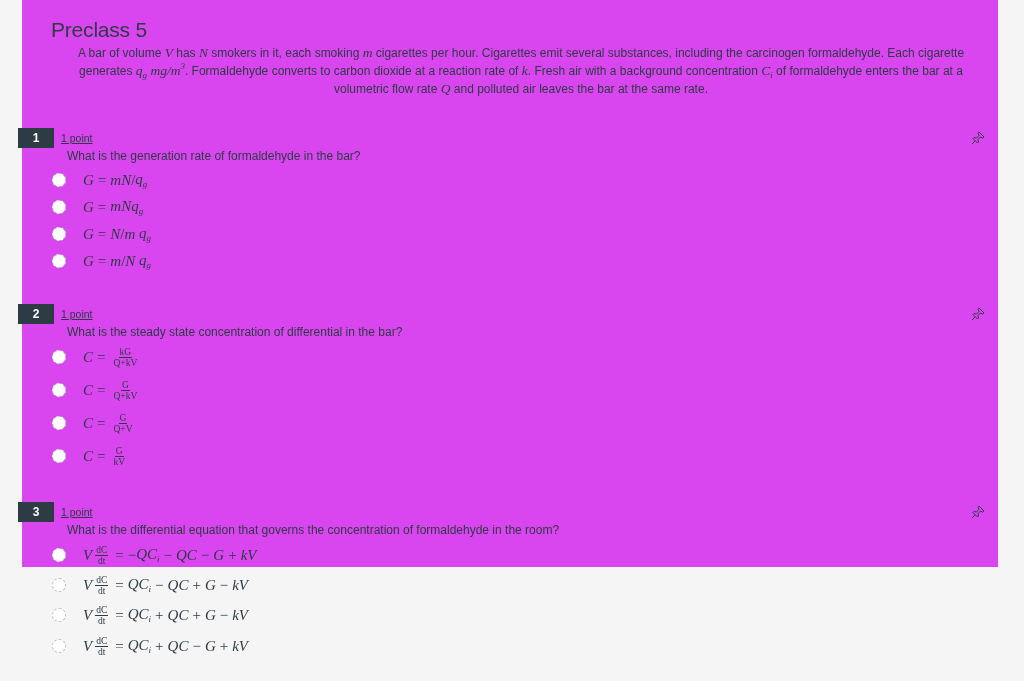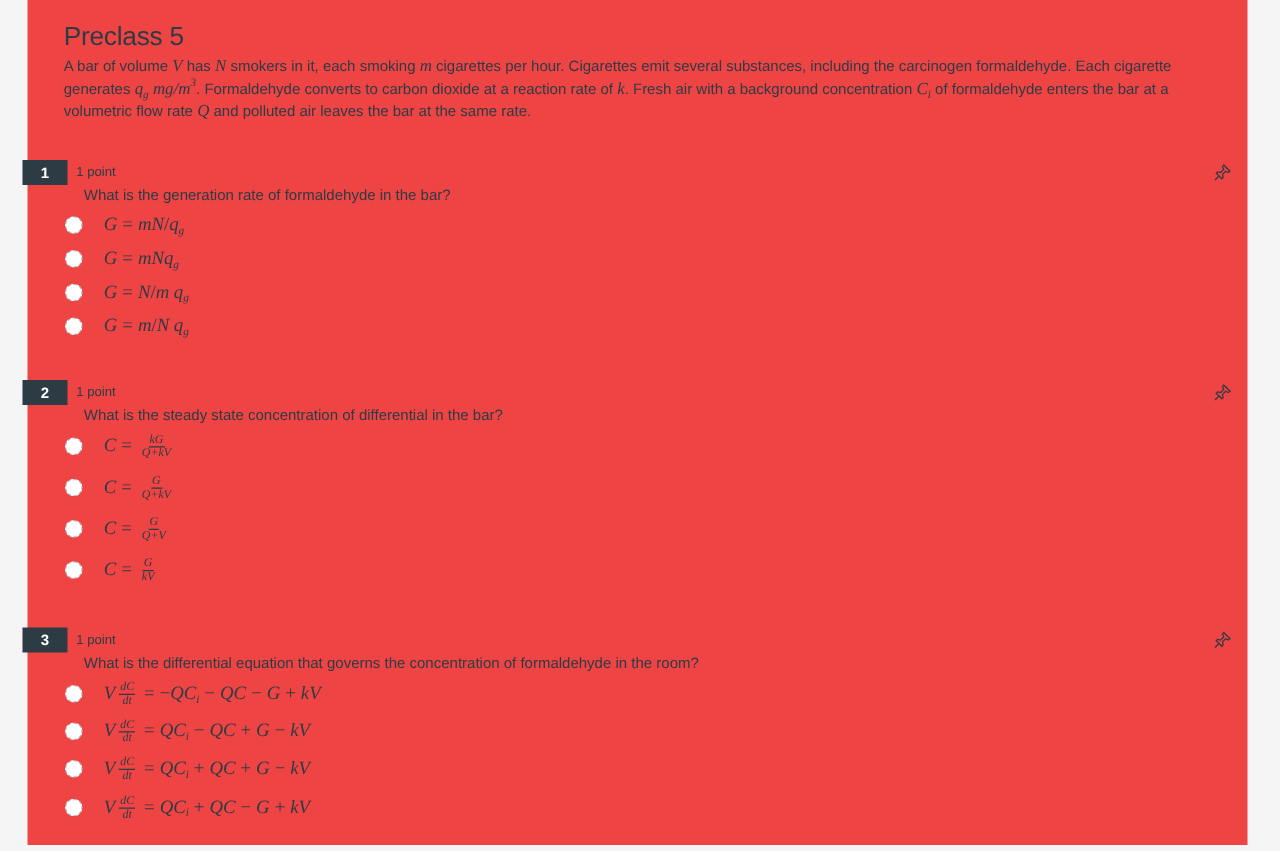--- a/index.html
+++ b/index.html
@@ -3,22 +3,23 @@
   <meta charset="utf-8">
   <style>
     * { box-sizing: border-box; margin: 0; padding: 0; }
     html, body {
       width: 1024px; height: 681px; overflow: hidden;
       background: #f5f5f5;
       font-family: "Liberation Sans", "DejaVu Sans", sans-serif;
       color: #2d3b45;
     }
     .page {
-      position: absolute; left: 22px; top: 0; width: 976px; height: 676px;
-      background: #ef4444;
+      position: absolute; left: 22px; top: 0; width: 976px; height: 567px;
+      background: #d946ef;
+      text-align: center;
     }
     .title {
       position: absolute; left: 29px; top: 18px;
       font-size: 21px; font-weight: normal; color: #2d3b45;
       letter-spacing: -0.2px;
     }
     .intro {
       position: absolute; left: 29px; top: 46px; width: 940px;
       font-size: 12px; line-height: 13px; color: #2d3b45;
     }
@@ -28,21 +29,21 @@
 
     .question { position: absolute; left: 0; width: 976px; }
     .qnum {
       position: absolute; left: -4px; top: 0; width: 36px; height: 20px;
       background: #2d3b45; color: #ffffff;
       font-size: 12px; font-weight: bold;
       display: flex; align-items: center; justify-content: center;
     }
     .qpoints {
       position: absolute; left: 39px; top: 4px;
-      font-size: 10.5px; color: #2d3b45;
+      font-size: 10.5px; color: #2d3b45; text-decoration: underline;
     }
     .qpin {
       position: absolute; left: 948px; top: 2px; width: 16px; height: 16px;
       cursor: pointer;
     }
     .qtext {
       position: absolute; left: 29px; top: 21px;
       font-size: 12px; color: #2d3b45; white-space: nowrap; margin-left: 16px;
     }
     .answer {
@@ -55,21 +56,21 @@
       margin-right: 17px; flex: none;
     }
     .eq {
       font-family: "Liberation Serif", "DejaVu Serif", serif;
       font-size: 15px; color: #2d3b45; white-space: nowrap;
       display: flex; align-items: center;
     }
     .eq i { font-style: italic; }
     .frac {
       display: inline-flex; flex-direction: column; align-items: center;
-      font-size: 9.5px; line-height: 10px; margin: 0 3px; font-style: italic;
+      font-size: 9.5px; line-height: 10px; margin: 0 3px; 
     }
     .frac .num { padding: 0 1px; border-bottom: 1px solid #2d3b45; }
     .frac .den { padding: 0 1px; }
     .op { margin: 0 4px; font-style: normal; }
   </style>
 </head>
 <body>
 
 <div class="page">
 

